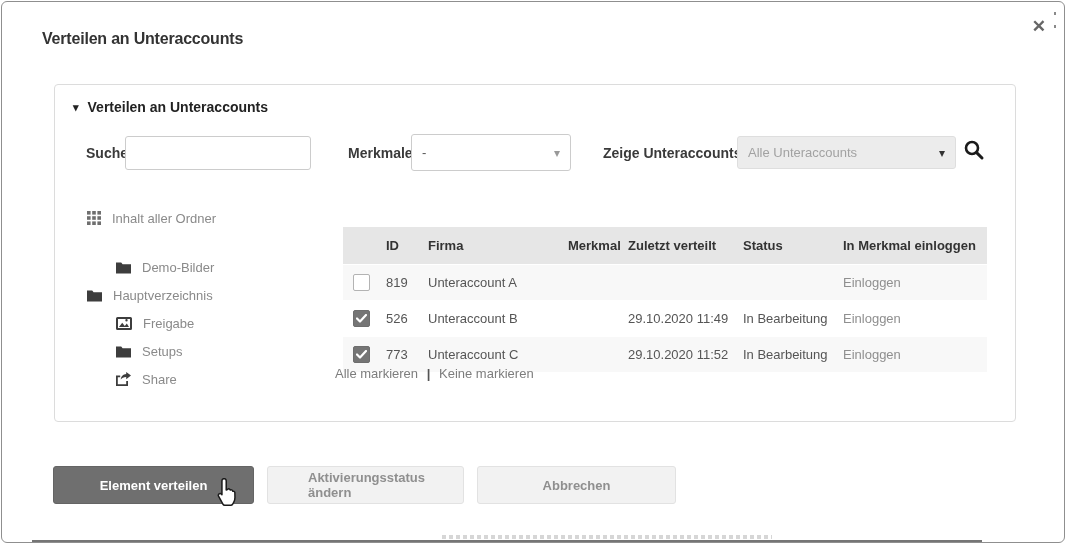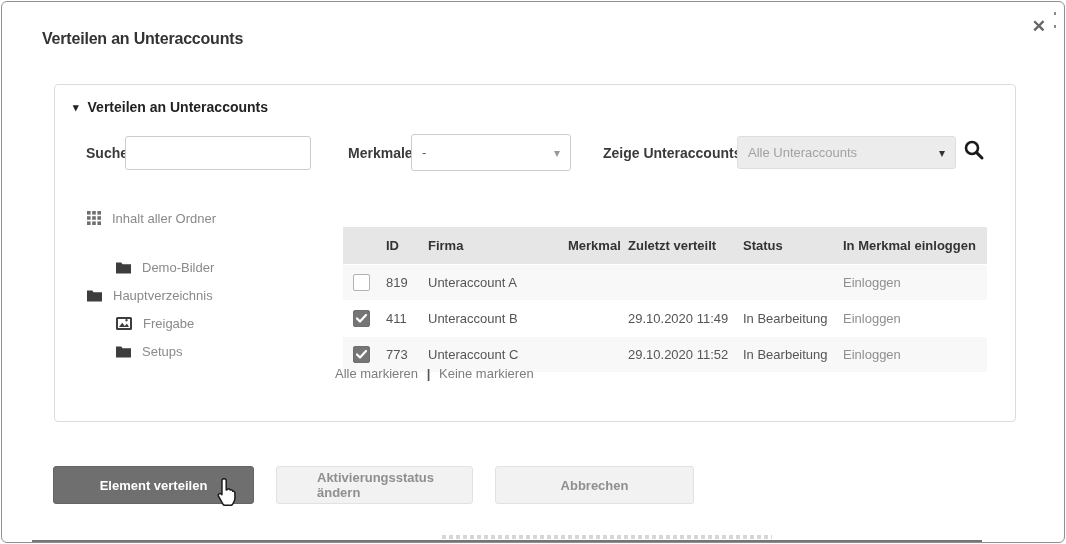--- a/index.html
+++ b/index.html
@@ -58,21 +58,21 @@
     background:#fff; cursor:pointer; display:flex; align-items:center; justify-content:center; }
   .cb svg { display:none; }
   .cb.checked { background:#757575; border-color:#6e6e6e; }
   .cb.checked svg { display:block; }
   .login-link { color:#8f8f8f; cursor:pointer; }
   .mark-links { position:absolute; left:280px; top:281px; font-size:13px; color:#7d7d7d; }
   .mark-links .sep { font-weight:bold; color:#555; margin:0 5px; }
   .mark-links span.lnk { cursor:pointer; }
 
   
-  .footer { position:absolute; left:51px; top:464px; display:flex; gap:22px; }
+  .footer { position:absolute; left:51px; top:464px; display:flex; gap:13px; }
   .btn { height:38px; border-radius:3px; font-size:13px; font-weight:bold;
     display:flex; align-items:center; justify-content:center; cursor:pointer;
     font-family:"Liberation Sans", sans-serif; }
   .btn.primary { width:201px; background:#6f6f6f; color:#fff; border:1px solid #646464; }
   .btn.secondary { background:#f2f2f2; color:#8f8f8f; border:1px solid #e2e2e2; }
   .btn.b2 { width:197px;padding-left:40px; } .btn.b3 { width:199px; }
 
   .cursor { position:absolute; left:211px; top:476px; pointer-events:none; }
 
   
@@ -161,20 +161,29 @@
         <span>Freigabe</span>
       </div>
       <div class="tree-row item lvl1">
         <span class="tree-ic">
           <svg width="15" height="13" viewBox="0 0 15 13" fill="#3d3d3d">
               <path d="M0 1.5h5.2l1.4 1.8H15v9.2H0z"></path>
             </svg>
         </span>
         <span>Setups</span>
       </div>
+      <div class="tree-row item lvl1">
+        <span class="tree-ic">
+          <svg width="15" height="14" viewBox="0 0 15 14">
+              <path fill="#3d3d3d" d="M10.2 0l4.8 3.6-4.8 3.6V4.9C7.6 5 5.9 5.7 4.8 7.5c0-3.3 2.4-5.3 5.4-5.6V0z"></path>
+              <path fill="#3d3d3d" d="M0 3.4h4.2v1.8H1.8v7h8.4V9h1.8v5H0z"></path>
+            </svg>
+        </span>
+        <span>Share</span>
+      </div>
     </div>
 
     <div class="table">
       <div class="t-head">
         <span>ID</span>
         <span>Firma</span>
         <span>Merkmal</span>
         <span>Zuletzt verteilt</span>
         <span>Status</span>
         <span>In Merkmal einloggen</span>
@@ -191,21 +200,21 @@
         <span></span>
         <span class="login-link">Einloggen</span>
       </div>
 
       <div class="t-row">
         <div class="cb checked">
           <svg width="11" height="9" viewBox="0 0 11 9">
               <path d="M1 4.5l3 3L10 1" fill="none" stroke="#fff" stroke-width="2.2" stroke-linecap="round" stroke-linejoin="round"></path>
             </svg>
         </div>
-        <span>411</span>
+        <span>526</span>
         <span>Unteraccount B</span>
         <span></span>
         <span>29.10.2020 11:49</span>
         <span>In Bearbeitung</span>
         <span class="login-link">Einloggen</span>
       </div>
 
       <div class="t-row odd">
         <div class="cb checked">
           <svg width="11" height="9" viewBox="0 0 11 9">

